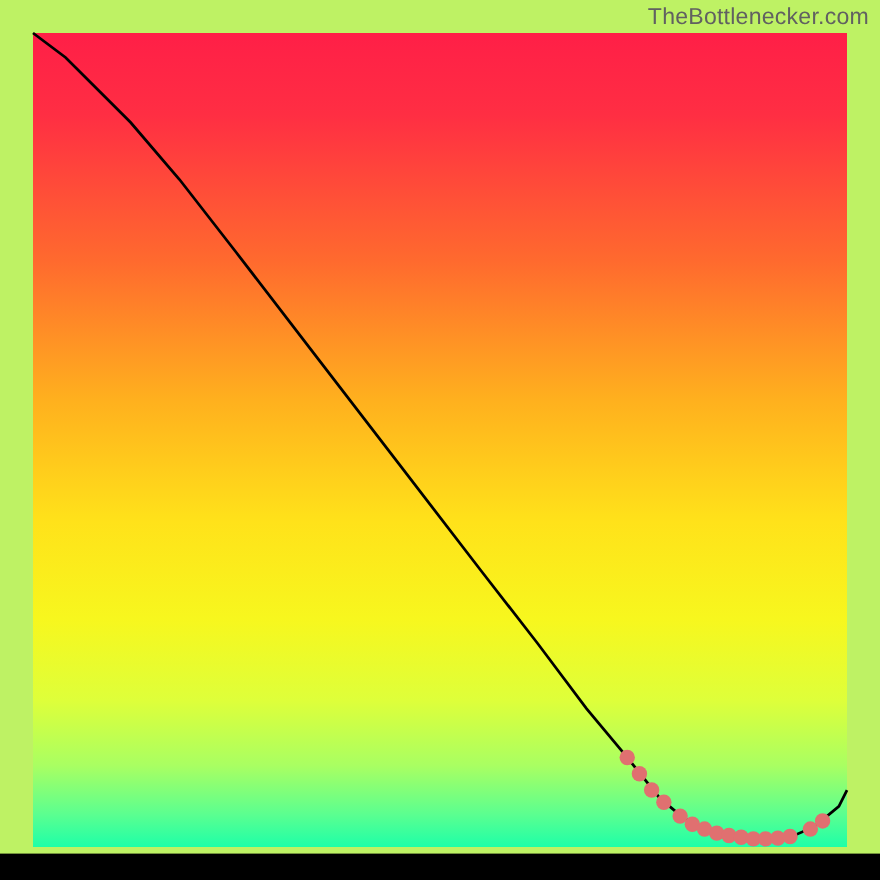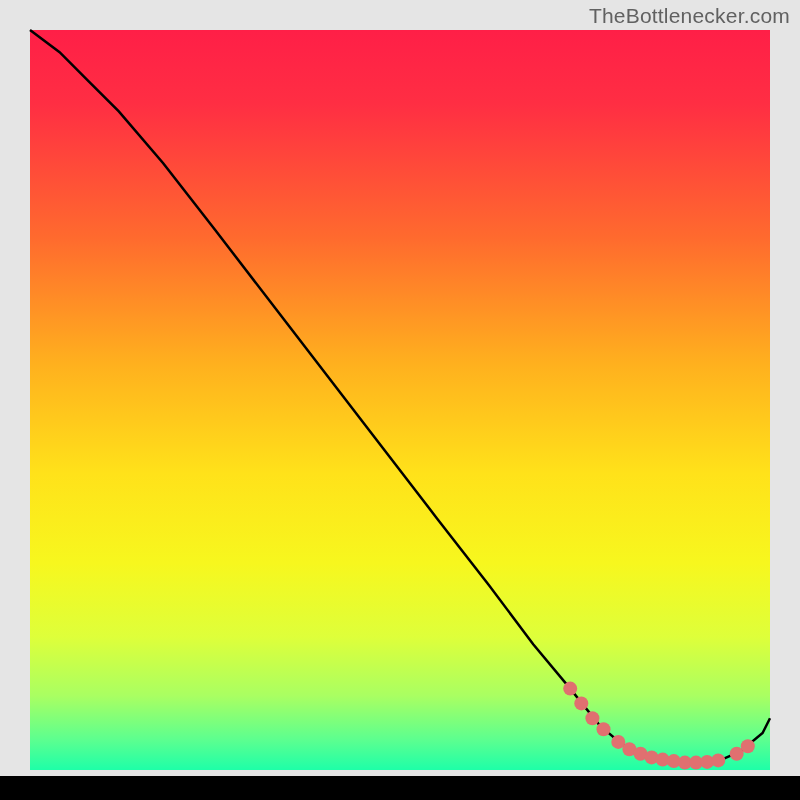--- a/index.html
+++ b/index.html
@@ -8,21 +8,21 @@
     width: 800px;
     height: 800px;
     background: #000;
     overflow: hidden;
     font-family: Arial, Helvetica, sans-serif;
   }
   .frame {
     position: relative;
     width: 800px;
     height: 776px;
-    background: #e5e5e5;
+    background: #bef264;
   }
   .watermark {
     position: absolute;
     top: 4px;
     right: 10px;
     color: #616161;
     font-size: 21px;
     font-weight: 500;
     letter-spacing: 0.2px;
     z-index: 5;

